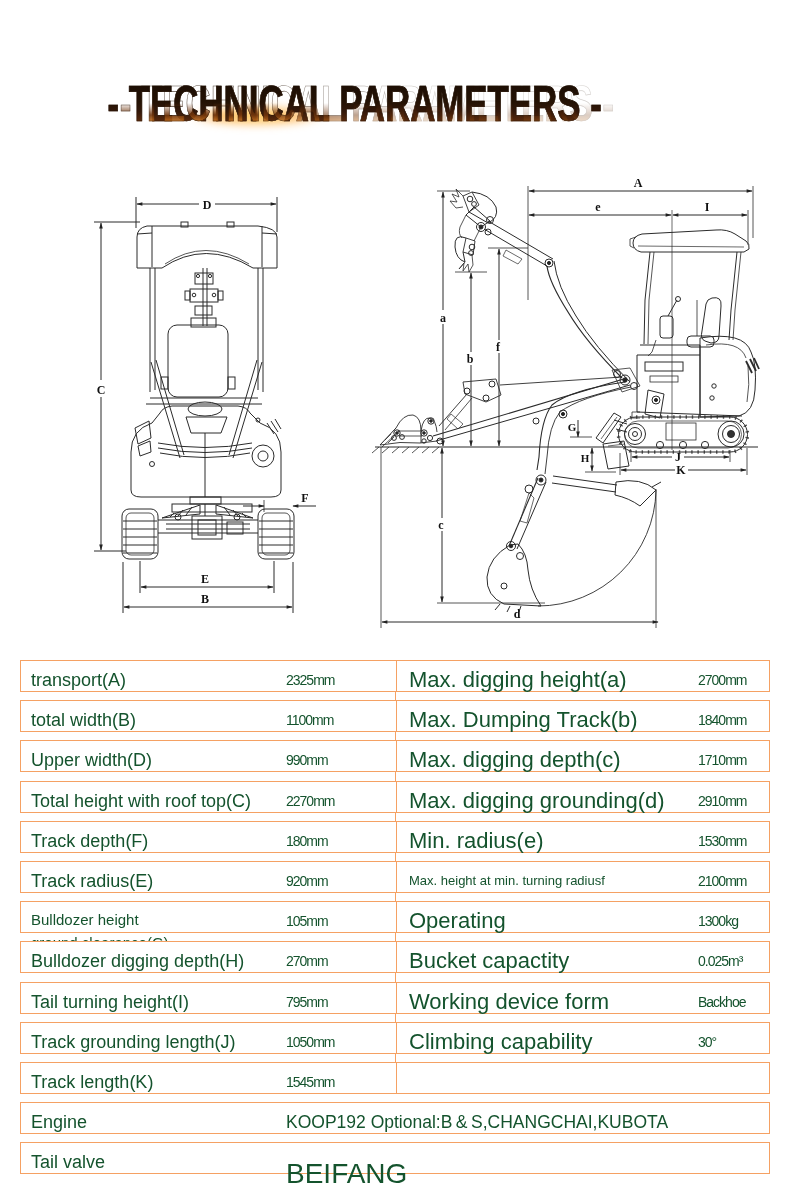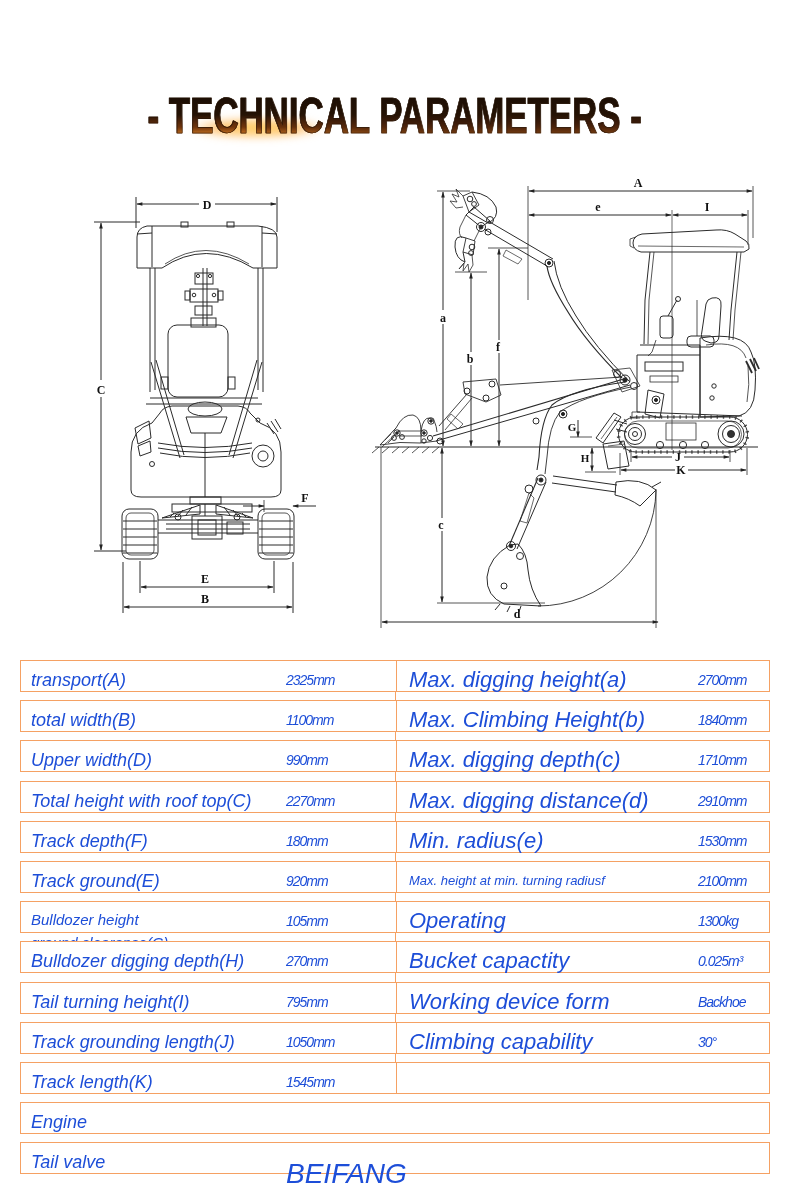--- a/index.html
+++ b/index.html
@@ -1,34 +1,34 @@
 <!DOCTYPE html>
 <html><head>
 <meta charset="utf-8">
 <style>
   html,body{margin:0;padding:0;background:#fff;}
   .page{position:relative;width:790px;height:1184px;background:#fff;overflow:hidden;
         font-family:"Liberation Sans",sans-serif;}
-  .title{position:absolute;top:12px;left:0;width:790px;text-align:center;}
+  .title{position:absolute;top:0;left:0;width:790px;}
   .title .glow{position:absolute;left:190px;top:106px;width:134px;height:20px;
         background:radial-gradient(ellipse at center,rgba(255,215,100,.95) 0%,rgba(255,160,35,.65) 45%,rgba(255,150,30,0) 72%);
         filter:blur(4px);}
   .title .tx{position:relative;display:inline-block;font-weight:bold;font-size:50px;-webkit-text-stroke:0.7px rgba(36,18,4,0.85);
         transform:scaleX(.697);transform-origin:center;
         margin-top:79px;line-height:50px;
         background:linear-gradient(180deg,#1a0d05 0%,#241204 45%,#33180a 65%,#54270c 82%,#7e3c10 94%,#a55317 100%);
         -webkit-background-clip:text;background-clip:text;color:transparent;}
   .title .tx2{position:absolute;left:0;top:0;width:100%;margin-top:79px;
         background:linear-gradient(180deg,rgba(0,0,0,0) 0%,rgba(60,25,5,0) 48%,#70350c 72%,#d57b22 88%,#ffb23a 100%);
         -webkit-background-clip:text;background-clip:text;color:transparent;
         -webkit-mask-image:linear-gradient(90deg,rgba(0,0,0,.9) 8%,rgba(0,0,0,1) 22%,rgba(0,0,0,.55) 38%,rgba(0,0,0,.25) 55%,rgba(0,0,0,.25) 100%);
         mask-image:linear-gradient(90deg,rgba(0,0,0,.9) 8%,rgba(0,0,0,1) 22%,rgba(0,0,0,.55) 38%,rgba(0,0,0,.25) 55%,rgba(0,0,0,.25) 100%);}
   .row{position:absolute;left:20px;width:750px;height:32px;border:1px solid #f5a163;
        box-sizing:border-box;background:#fff;}
-  .row span{position:absolute;white-space:nowrap;color:#1d4ed8;font-style:italic;}
+  .row span{position:absolute;white-space:nowrap;color:#14532d;}
   .lab{font-size:18px;line-height:30px;top:4px;}
   .val{font-size:14px;letter-spacing:-1px;line-height:31px;top:4px;}
   .l1{left:10px;} .v1{left:265px;} .l2{left:388px;font-size:22px;} .v2{left:660px;margin-left:17px;}
   .divt{position:absolute;left:375px;top:0;height:30px;width:0;border-left:1px solid #f5a163;}
 </style>
 </head>
 <body>
 <div class="page">
   <div class="title"><div class="glow"></div><div class="tx">- TECHNICAL PARAMETERS -</div><div class="tx tx2">- TECHNICAL PARAMETERS -</div></div>
   <div style="position:absolute;left:395px;top:660px;height:434px;width:1px;background:#f5a163"></div>
@@ -379,46 +379,46 @@
       <span class="lab l1">transport(A)</span>
       <span class="val v1">2325mm</span>
       <span class="divt"></span>
       <span class="lab l2">Max. digging height(a)</span>
       <span class="val v2">2700mm</span>
     </div>
   <div class="row" style="top:700px">
       <span class="lab l1">total width(B)</span>
       <span class="val v1">1100mm</span>
       <span class="divt"></span>
-      <span class="lab l2">Max. Climbing Height(b)</span>
+      <span class="lab l2">Max. Dumping Track(b)</span>
       <span class="val v2">1840mm</span>
     </div>
   <div class="row" style="top:740px">
       <span class="lab l1">Upper width(D)</span>
       <span class="val v1">990mm</span>
       <span class="divt"></span>
       <span class="lab l2">Max. digging depth(c)</span>
       <span class="val v2">1710mm</span>
     </div>
   <div class="row" style="top:781px">
       <span class="lab l1">Total height with roof top(C)</span>
       <span class="val v1">2270mm</span>
       <span class="divt"></span>
-      <span class="lab l2">Max. digging distance(d)</span>
+      <span class="lab l2">Max. digging grounding(d)</span>
       <span class="val v2">2910mm</span>
     </div>
   <div class="row" style="top:821px">
       <span class="lab l1">Track depth(F)</span>
       <span class="val v1">180mm</span>
       <span class="divt"></span>
       <span class="lab l2">Min. radius(e)</span>
       <span class="val v2">1530mm</span>
     </div>
   <div class="row" style="top:861px">
-      <span class="lab l1">Track ground(E)</span>
+      <span class="lab l1">Track radius(E)</span>
       <span class="val v1">920mm</span>
       <span class="divt"></span>
       <span class="lab l2" style="font-size:13px">Max. height at min. turning radiusf</span>
       <span class="val v2">2100mm</span>
     </div>
   <div class="row" style="top:901px">
       <span class="l1" style="font-size:15px;line-height:23px;top:6px">Bulldozer height<br>ground clearance(G)</span>
       <span class="val v1">105mm</span>
       <span class="divt"></span>
       <span class="lab l2">Operating</span>
@@ -445,18 +445,19 @@
       <span class="lab l2">Climbing capability</span>
       <span class="val v2">30°</span>
     </div>
   <div class="row" style="top:1062px">
       <span class="lab l1">Track length(K)</span>
       <span class="val v1">1545mm</span>
       <span class="divt"></span>
     </div>
   <div class="row" style="top:1102px">
       <span class="lab l1">Engine</span>
+      <span class="lab" style="left:265px;font-size:17.5px">KOOP192&nbsp;Optional:B &amp; S,CHANGCHAI,KUBOTA</span>
     </div>
   <div class="row" style="top:1142px">
       <span class="lab l1">Tail valve</span>
       <span style="left:265px;font-size:28px;line-height:30px;top:16px">BEIFANG</span>
     </div>
 </div>
 
 </body></html>

